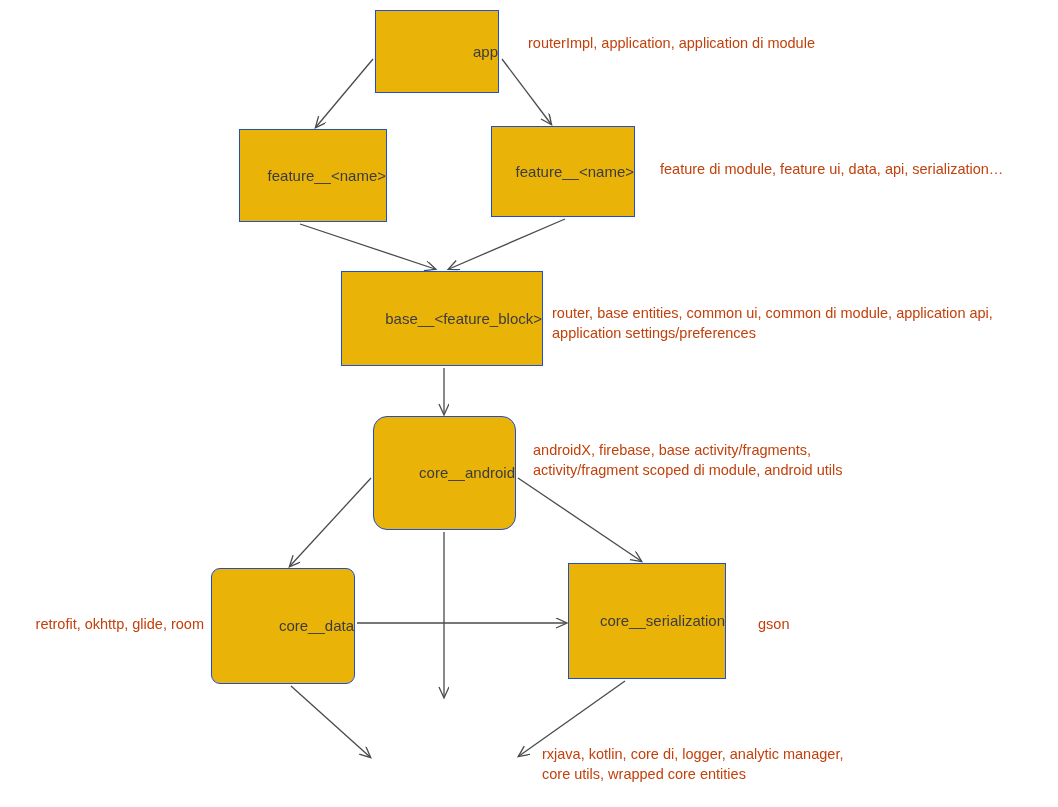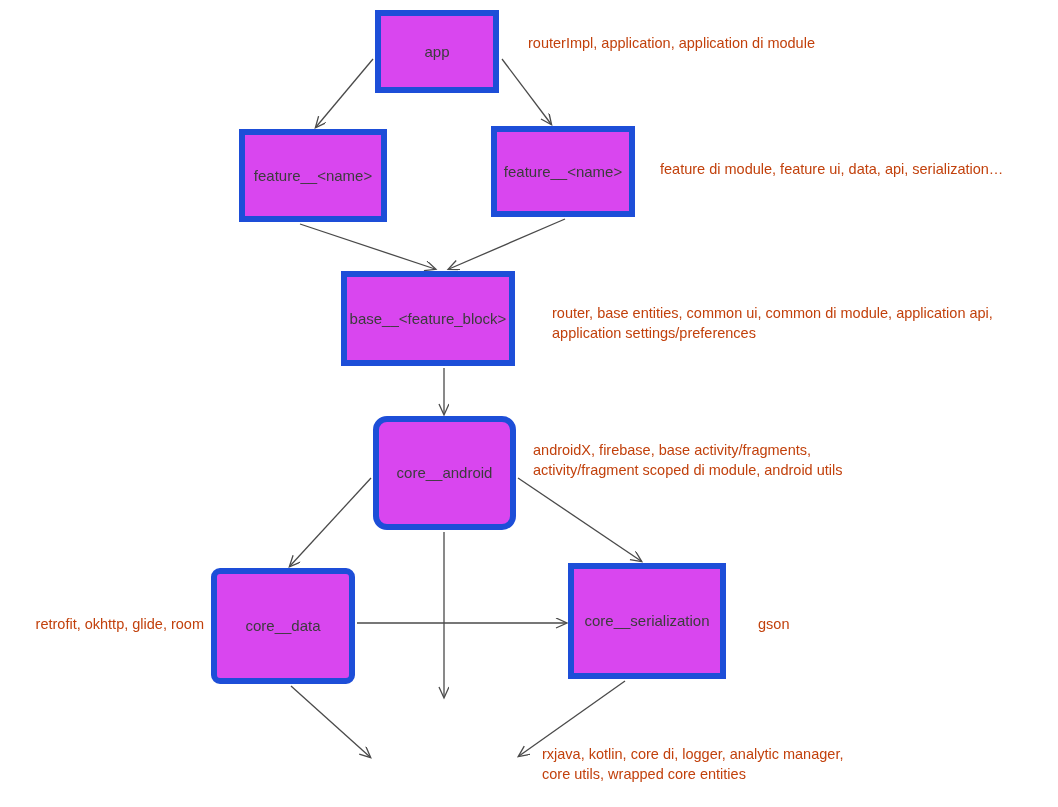--- a/index.html
+++ b/index.html
@@ -21,25 +21,25 @@
   #edges {
     position: absolute;
     left: 0;
     top: 0;
     width: 1058px;
     height: 807px;
   }
   .node {
     position: absolute;
     box-sizing: border-box;
-    border: 6px solid #1d4ed8;
-    background: #d946ef;
+    border: 1px solid #1d4ed8;
+    background: #eab308;
     display: flex;
     align-items: center;
-    justify-content: center;
+    justify-content: flex-end;
     z-index: 2;
   }
   .node-label {
     font-size: 15px;
     color: #3c3c3c;
     white-space: nowrap;
     line-height: 1.2;
   }
   .note {
     position: absolute;
@@ -85,21 +85,21 @@
   </div>
 
   <div class="node" style="left:239px; top:129px; width:148px; height:93px;">
     <span class="node-label">feature__&lt;name&gt;</span>
   </div>
 
   <div class="node" style="left:491px; top:126px; width:144px; height:91px;">
     <span class="node-label">feature__&lt;name&gt;</span>
   </div>
 
-  <div class="node" style="left:341px; top:271px; width:174px; height:95px;">
+  <div class="node" style="left:341px; top:271px; width:202px; height:95px;">
     <span class="node-label">base__&lt;feature_block&gt;</span>
   </div>
 
   <div class="node" style="left:373px; top:416px; width:143px; height:114px;border-radius:14px;">
     <span class="node-label">core__android</span>
   </div>
 
   <div class="node" style="left:211px; top:568px; width:144px; height:116px;border-radius:9px;">
     <span class="node-label">core__data</span>
   </div>

